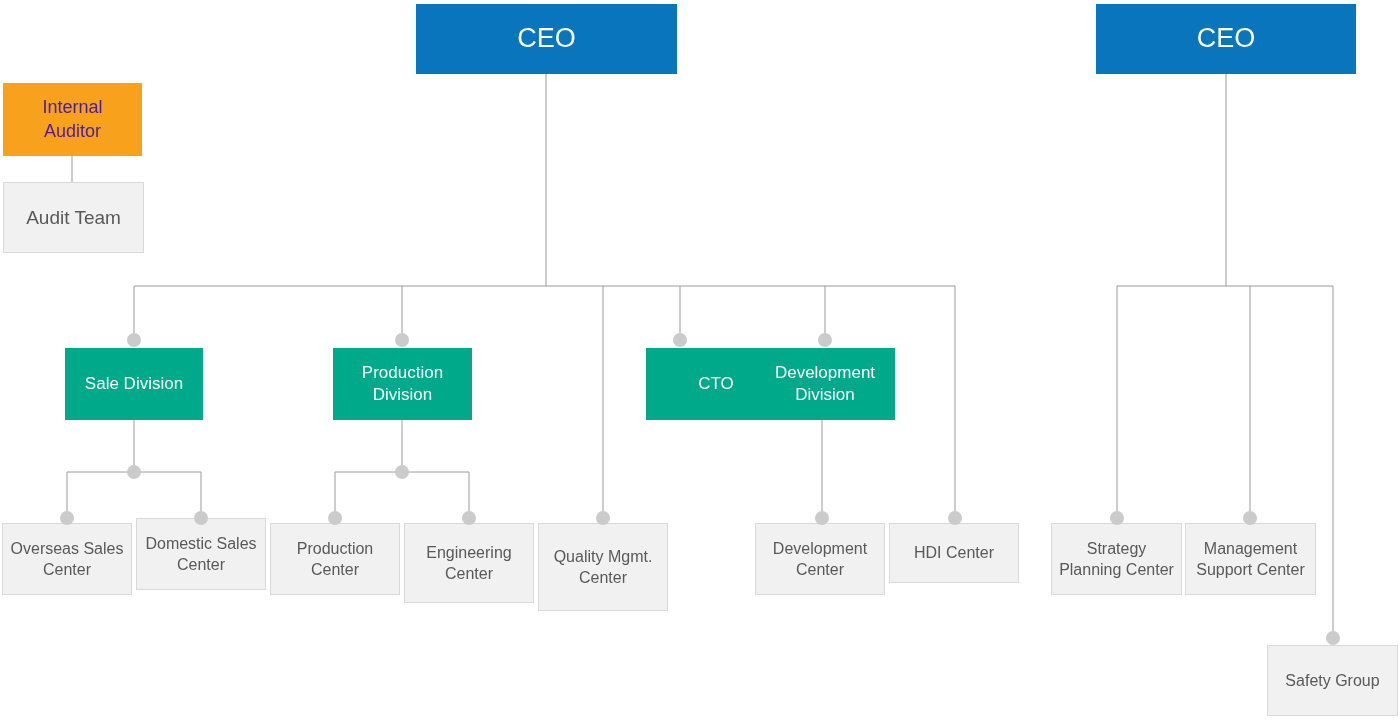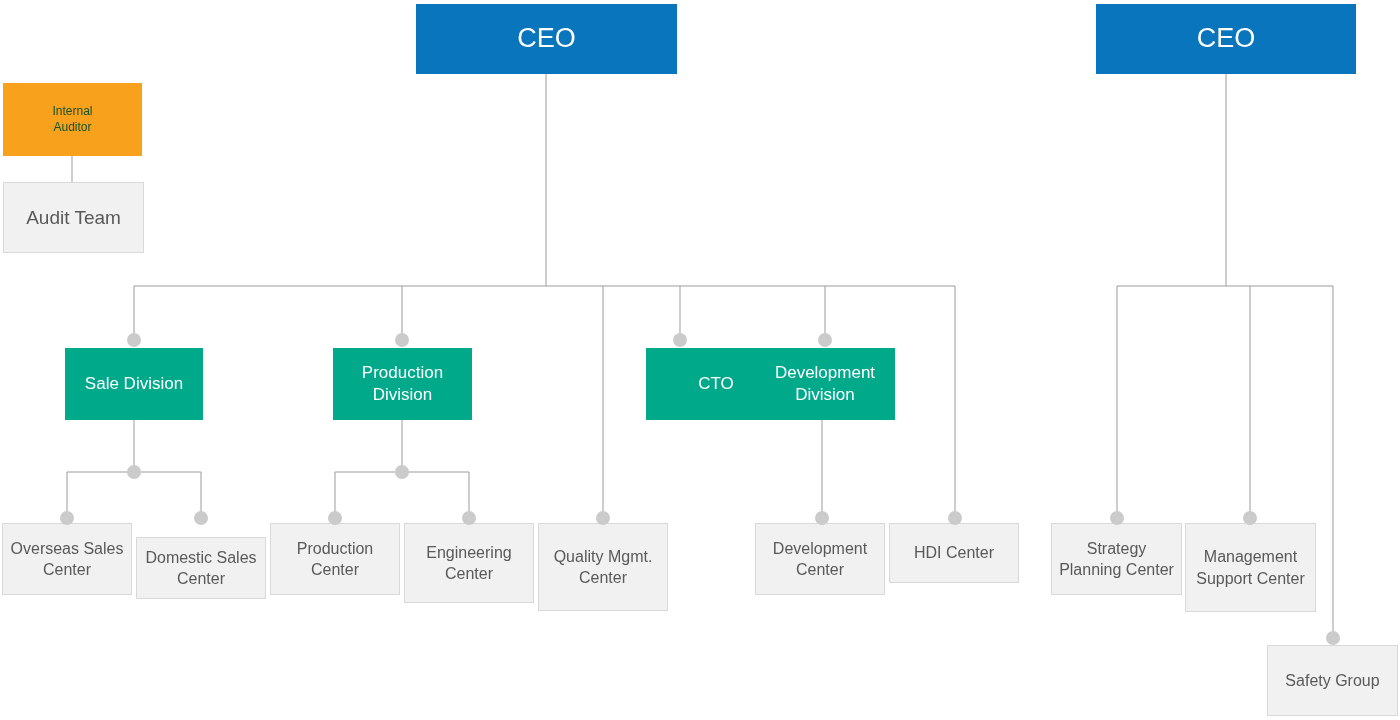--- a/index.html
+++ b/index.html
@@ -16,21 +16,21 @@
     box-sizing: border-box;
     display: flex;
     align-items: center;
     justify-content: center;
     text-align: center;
     white-space: pre-line;
     line-height: 1.32;
     z-index: 1;
   }
   .node--blue   { background: var(--blue, #0875bd);  color: #ffffff; font-size: 27px; }
-  .node--orange { background: var(--orange, #f7a11d); color: #14532d; font-size: 12px; }
+  .node--orange { background: var(--orange, #f7a11d); color: #4c1d95; font-size: 18px; }
   .node--green  { background: var(--green, #00a98a);  color: #ffffff; font-size: 17px; }
   .node--gray   {
     background: var(--gray_fill, #f1f1f1);
     border: 1px solid var(--gray_border, #d9d9d9);
     color: var(--gray_text, #595959);
     font-size: 16px;
   }
   .node--lg { font-size: 19px; }
   svg.connectors {
     position: absolute;
@@ -76,21 +76,21 @@
   <div class="node node--green" style="left:755px; top:348px; width:140px; height:72px;">
     <span>Development
 Division</span>
   </div>
 
   <div class="node node--gray" style="left:2px; top:523px; width:130px; height:72px;">
     <span>Overseas Sales
 Center</span>
   </div>
 
-  <div class="node node--gray" style="left:136px; top:537px; width:130px; height:62px;">
+  <div class="node node--gray" style="left:136px; top:518px; width:130px; height:72px;">
     <span>Domestic Sales
 Center</span>
   </div>
 
   <div class="node node--gray" style="left:270px; top:523px; width:130px; height:72px;">
     <span>Production
 Center</span>
   </div>
 
   <div class="node node--gray" style="left:404px; top:523px; width:130px; height:80px;">
@@ -114,21 +114,21 @@
 
   <div class="node node--blue" style="left:1096px; top:4px; width:260px; height:70px;">
     <span>CEO</span>
   </div>
 
   <div class="node node--gray" style="left:1051px; top:523px; width:131px; height:72px;">
     <span>Strategy
 Planning Center</span>
   </div>
 
-  <div class="node node--gray" style="left:1185px; top:523px; width:131px; height:89px;">
+  <div class="node node--gray" style="left:1185px; top:523px; width:131px; height:72px;">
     <span>Management
 Support Center</span>
   </div>
 
   <div class="node node--gray" style="left:1267px; top:645px; width:131px; height:71px;">
     <span>Safety Group</span>
   </div>
 
   <svg class="connectors" viewBox="0 0 1400 720">
 

